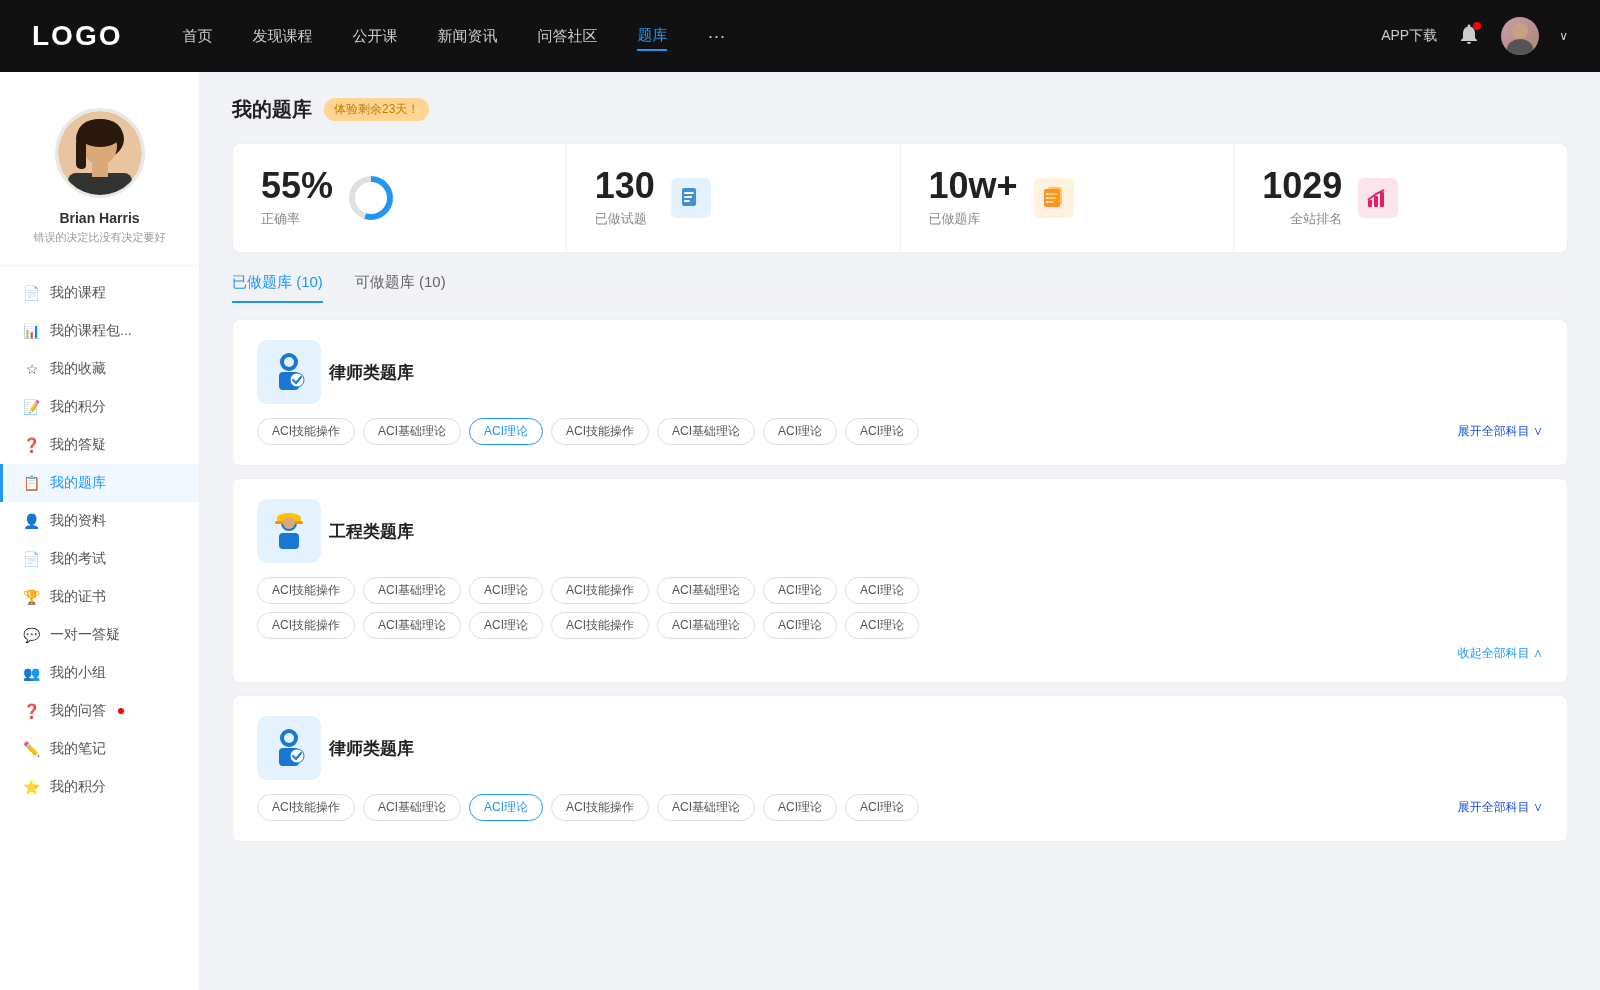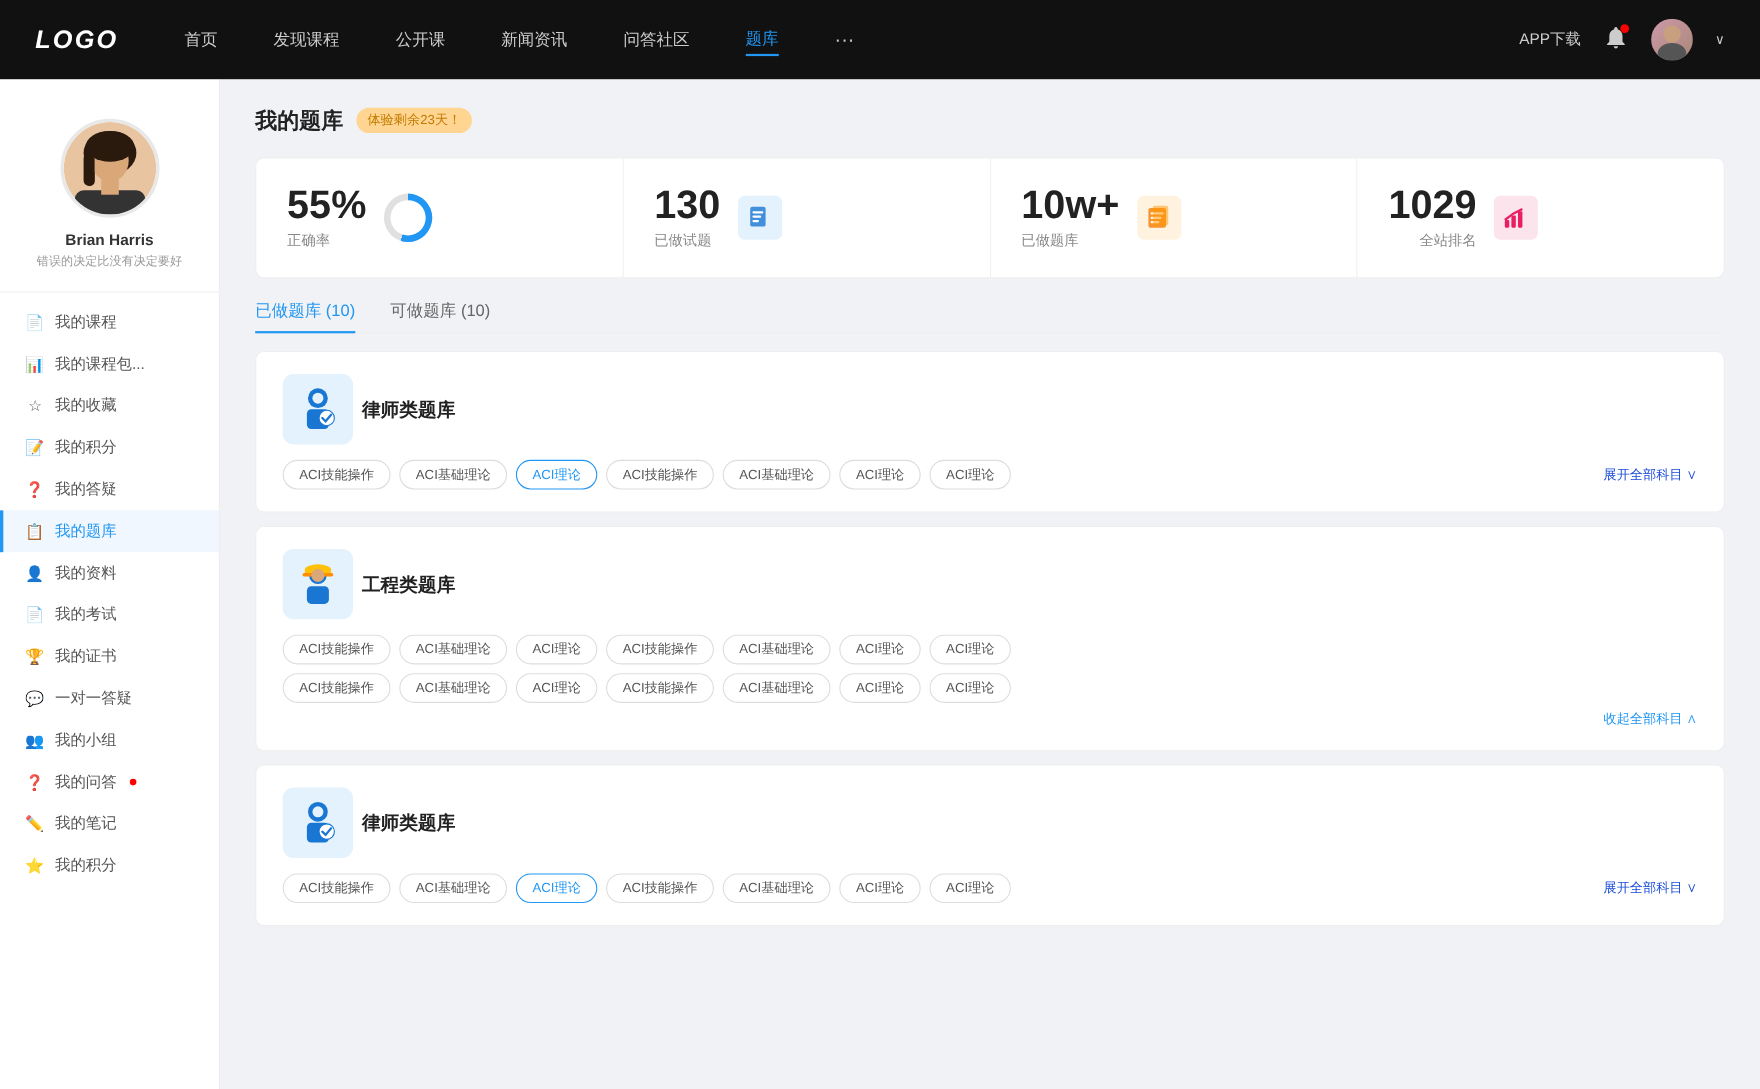--- a/index.html
+++ b/index.html
@@ -10,30 +10,29 @@
       background: #111;
       height: 72px;
       display: flex;
       align-items: center;
       padding: 0 32px;
       position: relative;
       z-index: 10;
     }
     .navbar-logo {
       color: #fff;
-      font-size: 23px;
+      font-size: 28px;
       font-weight: 900;
       letter-spacing: 2px;
       margin-right: 60px;
-      font-style: italic;
     }
     .navbar-nav {
       display: flex;
       align-items: center;
-      gap: 51px;
+      gap: 40px;
       flex: 1;
       text-align: center;
     }
     .nav-item {
       color: #ccc;
       font-size: 15px;
       cursor: pointer;
       padding: 4px 0;
       position: relative;
     }

